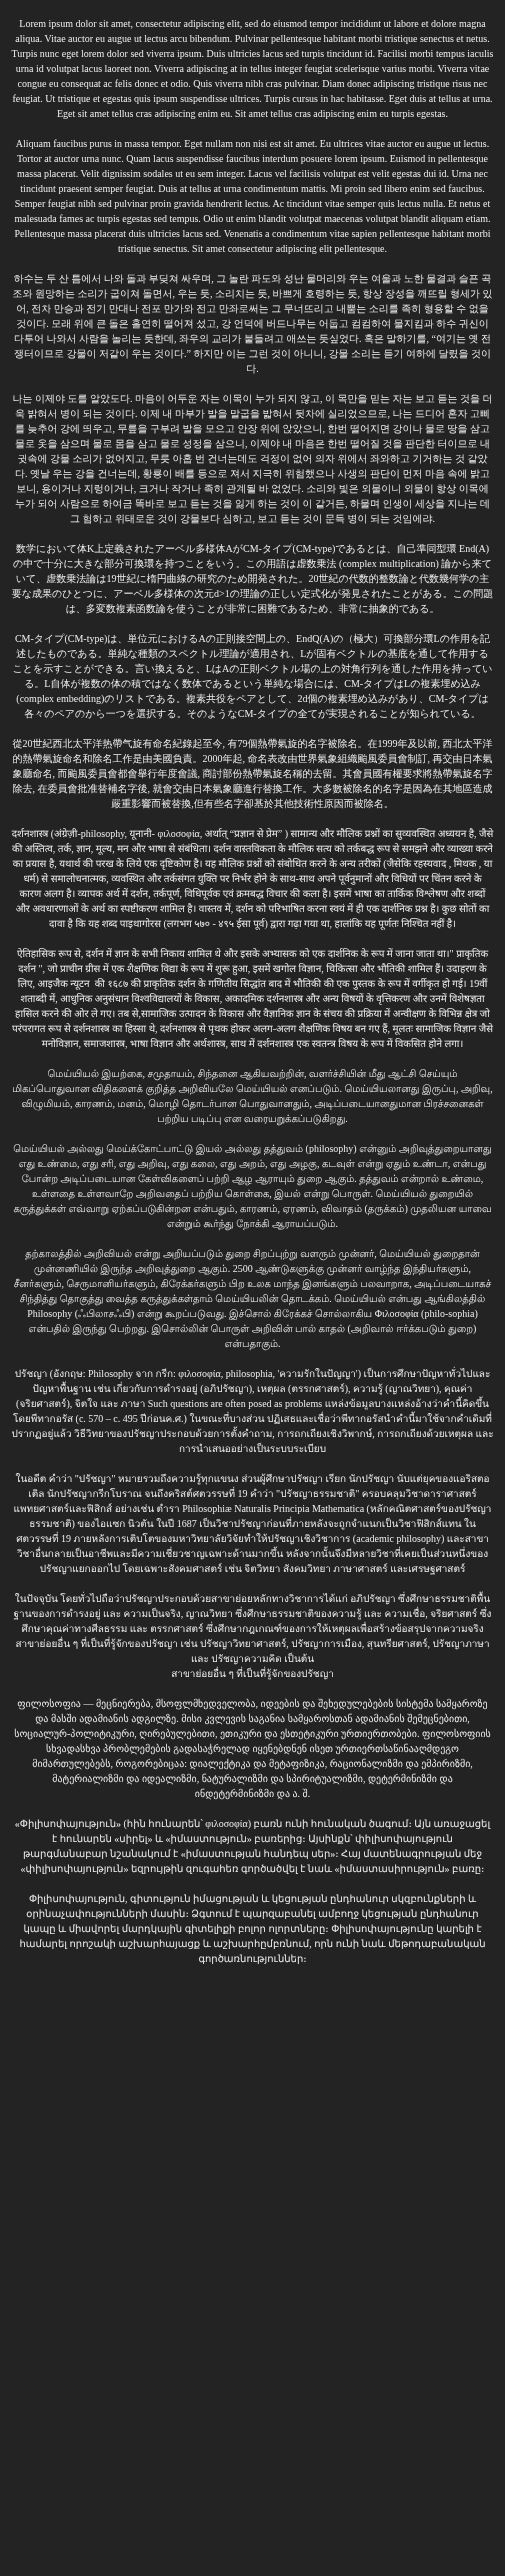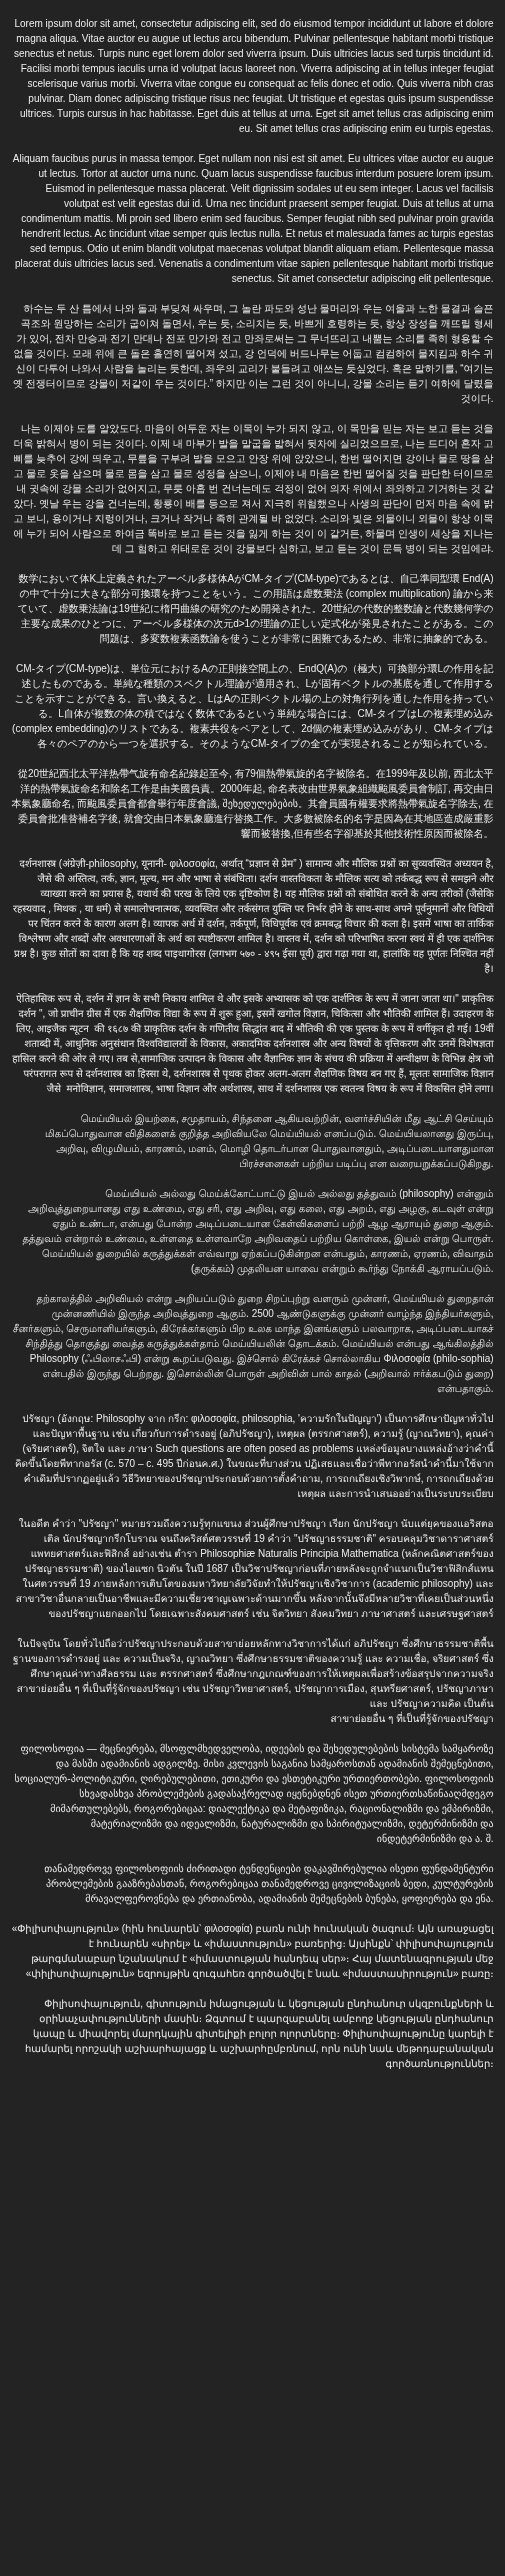--- a/index.html
+++ b/index.html
@@ -9,52 +9,51 @@
   body {
     width: 505px;
     height: 2576px;
     overflow: hidden;
     box-sizing: border-box;
     background: #232323;
     padding: 16.4px 11.4px 0 11.4px;
   }
   main.doc {
     width: 100%;
-    font-family: Liberation Sans, sans-serif;
+    font-family: Liberation Serif, serif;
     font-size: 10px;
     line-height: 15px;
     color: #ededed;
-    text-align: right;
+    text-align: center;
   }
   main.doc p {
     margin: 0 0 15px 0;
     white-space: pre-wrap;
     overflow-wrap: break-word;
     word-break: break-word;
     hyphens: auto;
   }
 </style>
 </head>
 <body>
 
 <main class="doc">
   <p lang="en">Lorem ipsum dolor sit amet, consectetur adipiscing elit, sed do eiusmod tempor incididunt ut labore et dolore magna aliqua. Vitae auctor eu augue ut lectus arcu bibendum. Pulvinar pellentesque habitant morbi tristique senectus et netus. Turpis nunc eget lorem dolor sed viverra ipsum. Duis ultricies lacus sed turpis tincidunt id. Facilisi morbi tempus iaculis urna id volutpat lacus laoreet non. Viverra adipiscing at in tellus integer feugiat scelerisque varius morbi. Viverra vitae congue eu consequat ac felis donec et odio. Quis viverra nibh cras pulvinar. Diam donec adipiscing tristique risus nec feugiat. Ut tristique et egestas quis ipsum suspendisse ultrices. Turpis cursus in hac habitasse. Eget duis at tellus at urna. Eget sit amet tellus cras adipiscing enim eu. Sit amet tellus cras adipiscing enim eu turpis egestas.</p>
   <p lang="en">Aliquam faucibus purus in massa tempor. Eget nullam non nisi est sit amet. Eu ultrices vitae auctor eu augue ut lectus. Tortor at auctor urna nunc. Quam lacus suspendisse faucibus interdum posuere lorem ipsum. Euismod in pellentesque massa placerat. Velit dignissim sodales ut eu sem integer. Lacus vel facilisis volutpat est velit egestas dui id. Urna nec tincidunt praesent semper feugiat. Duis at tellus at urna condimentum mattis. Mi proin sed libero enim sed faucibus. Semper feugiat nibh sed pulvinar proin gravida hendrerit lectus. Ac tincidunt vitae semper quis lectus nulla. Et netus et malesuada fames ac turpis egestas sed tempus. Odio ut enim blandit volutpat maecenas volutpat blandit aliquam etiam. Pellentesque massa placerat duis ultricies lacus sed. Venenatis a condimentum vitae sapien pellentesque habitant morbi tristique senectus. Sit amet consectetur adipiscing elit pellentesque.</p>
   <p lang="ko">하수는 두 산 틈에서 나와 돌과 부딪쳐 싸우며, 그 놀란 파도와 성난 물머리와 우는 여울과 노한 물결과 슬픈 곡조와 원망하는 소리가 굽이쳐 돌면서, 우는 듯, 소리치는 듯, 바쁘게 호령하는 듯, 항상 장성을 깨뜨릴 형세가 있어, 전차 만승과 전기 만대나 전포 만가와 전고 만좌로써는 그 무너뜨리고 내뿜는 소리를 족히 형용할 수 없을 것이다. 모래 위에 큰 돌은 홀연히 떨어져 섰고, 강 언덕에 버드나무는 어둡고 컴컴하여 물지킴과 하수 귀신이 다투어 나와서 사람을 놀리는 듯한데, 좌우의 교리가 붙들려고 애쓰는 듯싶었다. 혹은 말하기를, “여기는 옛 전쟁터이므로 강물이 저같이 우는 것이다.” 하지만 이는 그런 것이 아니니, 강물 소리는 듣기 여하에 달렸을 것이다.</p>
   <p lang="ko">나는 이제야 도를 알았도다. 마음이 어두운 자는 이목이 누가 되지 않고, 이 목만을 믿는 자는 보고 듣는 것을 더욱 밝혀서 병이 되는 것이다. 이제 내 마부가 발을 말굽을 밟혀서 뒷차에 실리었으므로, 나는 드디어 혼자 고삐를 늦추어 강에 띄우고, 무릎을 구부려 발을 모으고 안장 위에 앉았으니, 한번 떨어지면 강이나 물로 땅을 삼고 물로 옷을 삼으며 물로 몸을 삼고 물로 성정을 삼으니, 이제야 내 마음은 한번 떨어질 것을 판단한 터이므로 내 귓속에 강물 소리가 없어지고, 무릇 아홉 번 건너는데도 걱정이 없어 의자 위에서 좌와하고 기거하는 것 같았다. 옛날 우는 강을 건너는데, 황룡이 배를 등으로 져서 지극히 위험했으나 사생의 판단이 먼저 마음 속에 밝고 보니, 용이거나 지렁이거나, 크거나 작거나 족히 관계될 바 없었다. 소리와 빛은 외물이니 외물이 항상 이목에 누가 되어 사람으로 하여금 똑바로 보고 듣는 것을 잃게 하는 것이 이 같거든, 하물며 인생이 세상을 지나는 데 그 험하고 위태로운 것이 강물보다 심하고, 보고 듣는 것이 문득 병이 되는 것임에랴.</p>
   <p lang="ja">数学において体K上定義されたアーベル多様体AがCM-タイプ(CM-type)であるとは、自己準同型環 End(A)の中で十分に大きな部分可換環を持つことをいう。この用語は虚数乗法 (complex multiplication) 論から来ていて、虚数乗法論は19世紀に楕円曲線の研究のため開発された。20世紀の代数的整数論と代数幾何学の主要な成果のひとつに、アーベル多様体の次元d&gt;1の理論の正しい定式化が発見されたことがある。この問題は、多変数複素函数論を使うことが非常に困難であるため、非常に抽象的である。</p>
   <p lang="ja">CM-タイプ(CM-type)は、単位元におけるAの正則接空間上の、EndQ(A)の（極大）可換部分環Lの作用を記述したものである。単純な種類のスペクトル理論が適用され、Lが固有ベクトルの基底を通して作用することを示すことができる。言い換えると、LはAの正則ベクトル場の上の対角行列を通した作用を持っている。L自体が複数の体の積ではなく数体であるという単純な場合には、CM-タイプはLの複素埋め込み(complex embedding)のリストである。複素共役をペアとして、2d個の複素埋め込みがあり、CM-タイプは各々のペアのから一つを選択する。そのようなCM-タイプの全てが実現されることが知られている。</p>
-  <p lang="zh">從20世紀西北太平洋热帶气旋有命名紀錄起至今, 有79個熱帶氣旋的名字被除名。在1999年及以前, 西北太平洋的熱帶氣旋命名和除名工作是由美國負責。2000年起, 命名表改由世界氣象組織颱風委員會制訂, 再交由日本氣象廳命名, 而颱風委員會都會舉行年度會議, შეხედულებების。其會員國有權要求將熱帶氣旋名字除去, 在委員會批准替補名字後, 就會交由日本氣象廳進行替換工作。大多數被除名的名字是因為在其地區造成嚴重影響而被替換,但有些名字卻基於其他技術性原因而被除名。</p>
+  <p lang="zh">從20世紀西北太平洋热帶气旋有命名紀錄起至今, 有79個熱帶氣旋的名字被除名。在1999年及以前, 西北太平洋的熱帶氣旋命名和除名工作是由美國負責。2000年起, 命名表改由世界氣象組織颱風委員會制訂, 再交由日本氣象廳命名, 而颱風委員會都會舉行年度會議, 商討部份熱帶氣旋名稱的去留。其會員國有權要求將熱帶氣旋名字除去, 在委員會批准替補名字後, 就會交由日本氣象廳進行替換工作。大多數被除名的名字是因為在其地區造成嚴重影響而被替換,但有些名字卻基於其他技術性原因而被除名。</p>
   <p lang="hi">दर्शनशास्त्र (अंग्रेज़ी-philosophy, यूनानी- φιλοσοφία, अर्थात् “प्रज्ञान से प्रेम” ) सामान्य और मौलिक प्रश्नों का सुव्यवस्थित अध्ययन है, जैसे की अस्तित्व, तर्क, ज्ञान, मूल्य, मन और भाषा से संबंधिता। दर्शन वास्तविकता के मौलिक सत्य को तर्कबद्ध रूप से समझने और व्याख्या करने का प्रयास है, यथार्थ की परख के लिये एक दृष्टिकोण है। यह मौलिक प्रश्नों को संबोधित करने के अन्य तरीकों (जैसेकि रहस्यवाद , मिथक , या धर्म) से समालोचनात्मक, व्यवस्थित और तर्कसंगत युक्ति पर निर्भर होने के साथ-साथ अपने पूर्वनुमानों और विधियों पर चिंतन करने के कारण अलग है। व्यापक अर्थ में दर्शन, तर्कपूर्ण, विधिपूर्वक एवं क्रमबद्ध विचार की कला है। इसमें भाषा का तार्किक विश्लेषण और शब्दों और अवधारणाओं के अर्थ का स्पष्टीकरण शामिल है। वास्तव में, दर्शन को परिभाषित करना स्वयं में ही एक दार्शनिक प्रश्न है। कुछ सोतों का दावा है कि यह शब्द पाइथागोरस (लगभग ५७० - ४९५ ईसा पूर्व) द्वारा गढ़ा गया था, हालांकि यह पूर्णतः निश्चित नहीं है।</p>
   <p lang="hi">ऐतिहासिक रूप से, दर्शन में ज्ञान के सभी निकाय शामिल थे और इसके अभ्यासक को एक दार्शनिक के रूप में जाना जाता था।" प्राकृतिक दर्शन ", जो प्राचीन ग्रीस में एक शैक्षणिक विद्या के रूप में शुरू हुआ, इसमें खगोल विज्ञान, चिकित्सा और भौतिकी शामिल हैं। उदाहरण के लिए, आइजैक न्यूटन  की १६८७ की प्राकृतिक दर्शन के गणितीय सिद्धांत बाद में भौतिकी की एक पुस्तक के रूप में वर्गीकृत हो गई। 19वीं शताब्दी में, आधुनिक अनुसंधान विश्वविद्यालयों के विकास, अकादमिक दर्शनशास्त्र और अन्य विषयों के वृत्तिकरण और उनमें विशेषज्ञता हासिल करने की ओर ले गए। तब से,सामाजिक उत्पादन के विकास और वैज्ञानिक ज्ञान के संचय की प्रक्रिया में अन्वीक्षण के विभिन्न क्षेत्र जो परंपरागत रूप से दर्शनशास्त्र का हिस्सा थे, दर्शनशास्त्र से पृथक होकर अलग-अलग शैक्षणिक विषय बन गए हैं, मूलतः सामाजिक विज्ञान जैसे  मनोविज्ञान, समाजशास्त्र, भाषा विज्ञान और अर्थशास्त्र, साथ में दर्शनशास्त्र एक स्वतन्त्र विषय के रूप में विकसित होने लगा।</p>
   <p lang="ta">மெய்யியல் இயற்கை, சமுதாயம், சிந்தனை ஆகியவற்றின், வளர்ச்சியின் மீது ஆட்சி செய்யும் மிகப்பொதுவான விதிகளைக் குறித்த அறிவியலே மெய்யியல் எனப்படும். மெய்யியலானது இருப்பு, அறிவு, விழுமியம், காரணம், மனம், மொழி தொடர்பான பொதுவானதும், அடிப்படையானதுமான பிரச்சனைகள் பற்றிய படிப்பு என வரையறுக்கப்படுகிறது.</p>
   <p lang="ta">மெய்யியல் அல்லது மெய்க்கோட்பாட்டு இயல் அல்லது தத்துவம் (philosophy) என்னும் அறிவுத்துறையானது எது உண்மை, எது சரி, எது அறிவு, எது கலை, எது அறம், எது அழகு, கடவுள் என்று ஏதும் உண்டா, என்பது போன்ற அடிப்படையான கேள்விகளைப் பற்றி ஆழ ஆராயும் துறை ஆகும். தத்துவம் என்றால் உண்மை, உள்ளதை உள்ளவாறே அறிவதைப் பற்றிய கொள்கை, இயல் என்று பொருள். மெய்யியல் துறையில் கருத்துக்கள் எவ்வாறு ஏற்கப்படுகின்றன என்பதும், காரணம், ஏரணம், விவாதம் (தருக்கம்) முதலியன யாவை என்றும் கூர்ந்து நோக்கி ஆராயப்படும்.</p>
   <p lang="ta">தற்காலத்தில் அறிவியல் என்று அறியப்படும் துறை சிறப்புற்று வளரும் முன்னர், மெய்யியல் துறைதான் முன்னணியில் இருந்த அறிவுத்துறை ஆகும். 2500 ஆண்டுகளுக்கு முன்னர் வாழ்ந்த இந்தியர்களும், சீனர்களும், செருமானியர்களும், கிரேக்கர்களும் பிற உலக மாந்த இனங்களும் பலவாறாக, அடிப்படையாகச் சிந்தித்து தொகுத்து வைத்த கருத்துக்கள்தாம் மெய்யியலின் தொடக்கம். மெய்யியல் என்பது ஆங்கிலத்தில் Philosophy (ஃபிலாசஃபி) என்று கூறப்படுவது. இச்சொல் கிரேக்கச் சொல்லாகிய Φιλοσοφία (philo-sophia) என்பதில் இருந்து பெற்றது. இசொல்லின் பொருள் அறிவின் பால் காதல் (அறிவால் ஈர்க்கபடும் துறை) என்பதாகும்.</p>
   <p lang="th">ปรัชญา (อังกฤษ: Philosophy จาก กรีก: φιλοσοφία, philosophia, 'ความรักในปัญญา') เป็นการศึกษาปัญหาทั่วไปและปัญหาพื้นฐาน เช่น เกี่ยวกับการดำรงอยู่ (อภิปรัชญา), เหตุผล (ตรรกศาสตร์), ความรู้ (ญาณวิทยา), คุณค่า (จริยศาสตร์), จิตใจ และ ภาษา Such questions are often posed as problems แหล่งข้อมูลบางแหล่งอ้างว่าคำนี้คิดขึ้นโดยพีทากอรัส (c. 570 – c. 495 ปีก่อนค.ศ.) ในขณะที่บางส่วน ปฏิเสธและเชื่อว่าพีทากอรัสนำคำนี้มาใช้จากคำเดิมที่ปรากฏอยู่แล้ว วิธีวิทยาของปรัชญาประกอบด้วยการตั้งคำถาม, การถกเถียงเชิงวิพากษ์, การถกเถียงด้วยเหตุผล และการนำเสนออย่างเป็นระบบระเบียบ</p>
   <p lang="th">ในอดีต คำว่า "ปรัชญา" หมายรวมถึงความรู้ทุกแขนง ส่วนผู้ศึกษาปรัชญา เรียก นักปรัชญา นับแต่ยุคของแอริสตอเติล นักปรัชญากรีกโบราณ จนถึงคริสต์ศตวรรษที่ 19 คำว่า "ปรัชญาธรรมชาติ" ครอบคลุมวิชาดาราศาสตร์ แพทยศาสตร์และฟิสิกส์ อย่างเช่น ตำรา Philosophiæ Naturalis Principia Mathematica (หลักคณิตศาสตร์ของปรัชญาธรรมชาติ) ของไอแซก นิวตัน ในปี 1687 เป็นวิชาปรัชญาก่อนที่ภายหลังจะถูกจำแนกเป็นวิชาฟิสิกส์แทน ในศตวรรษที่ 19 ภายหลังการเติบโตของมหาวิทยาลัยวิจัยทำให้ปรัชญาเชิงวิชาการ (academic philosophy) และสาขาวิชาอื่นกลายเป็นอาชีพและมีความเชี่ยวชาญเฉพาะด้านมากขึ้น หลังจากนั้นจึงมีหลายวิชาที่เคยเป็นส่วนหนึ่งของปรัชญาแยกออกไป โดยเฉพาะสังคมศาสตร์ เช่น จิตวิทยา สังคมวิทยา ภาษาศาสตร์ และเศรษฐศาสตร์</p>
   <p lang="th">ในปัจจุบัน โดยทั่วไปถือว่าปรัชญาประกอบด้วยสาขาย่อยหลักทางวิชาการได้แก่ อภิปรัชญา ซึ่งศึกษาธรรมชาติพื้นฐานของการดำรงอยู่ และ ความเป็นจริง, ญาณวิทยา ซึ่งศึกษาธรรมชาติของความรู้ และ ความเชื่อ, จริยศาสตร์ ซึ่งศึกษาคุณค่าทางศีลธรรม และ ตรรกศาสตร์ ซึ่งศึกษากฎเกณฑ์ของการให้เหตุผลเพื่อสร้างข้อสรุปจากความจริง สาขาย่อยอื่น ๆ ที่เป็นที่รู้จักของปรัชญา เช่น ปรัชญาวิทยาศาสตร์, ปรัชญาการเมือง, สุนทรียศาสตร์, ปรัชญาภาษา และ ปรัชญาความคิด เป็นต้น
 สาขาย่อยอื่น ๆ ที่เป็นที่รู้จักของปรัชญา</p>
   <p lang="ka">ფილოსოფია — მეცნიერება, მსოფლმხედველობა, იდეების და შეხედულებების სისტემა სამყაროზე და მასში ადამიანის ადგილზე. მისი კვლევის საგანია სამყაროსთან ადამიანის შემეცნებითი, სოციალურ-პოლიტიკური, ღირებულებითი, ეთიკური და ესთეტიკური ურთიერთობები. ფილოსოფიის სხვადასხვა პრობლემების გადასაჭრელად იყენებდნენ ისეთ ურთიერთსაწინააღმდეგო მიმართულებებს, როგორებიცაა: დიალექტიკა და მეტაფიზიკა, რაციონალიზმი და ემპირიზმი, მატერიალიზმი და იდეალიზმი, ნატურალიზმი და სპირიტუალიზმი, დეტერმინიზმი და ინდეტერმინიზმი და ა. შ.</p>
-  <p lang="ka">თანამედროვე ფილოსოფიის ძირითადი ტენდენციები დაკავშირებულია ისეთი ფუნდამენტური პრობლემების გააზრებასთან, როგორებიცაა თანამედროვე ცივილიზაციის ბედი, კულტურების მრავალფეროვნება და ერთიანობა, ადამიანის შემეცნების ბუნება, ყოფიერება და ენა.</p>
   <p lang="hy">«Փիլիսոփայություն» (հին հունարեն՝ φιλοσοφία) բառն ունի հունական ծագում։ Այն առաջացել է հունարեն «սիրել» և «իմաստություն» բառերից։ Այսինքն՝ փիլիսոփայություն թարգմանաբար նշանակում է «իմաստության հանդեպ սեր»։ Հայ մատենագրության մեջ «փիլիսոփայություն» եզրույթին զուգահեռ գործածվել է նաև «իմաստասիրություն» բառը։</p>
   <p lang="hy">Փիլիսոփայություն, գիտություն իմացության և կեցության ընդհանուր սկզբունքների և օրինաչափությունների մասին։ Ձգտում է պարզաբանել ամբողջ կեցության ընդհանուր կապը և միավորել մարդկային գիտելիքի բոլոր ոլորտները։ Փիլիսոփայությունը կարելի է համարել որոշակի աշխարհայացք և աշխարհըմբռնում, որն ունի նաև մեթոդաբանական գործառնություններ։</p>
 </main>
 
 
 </body></html>

